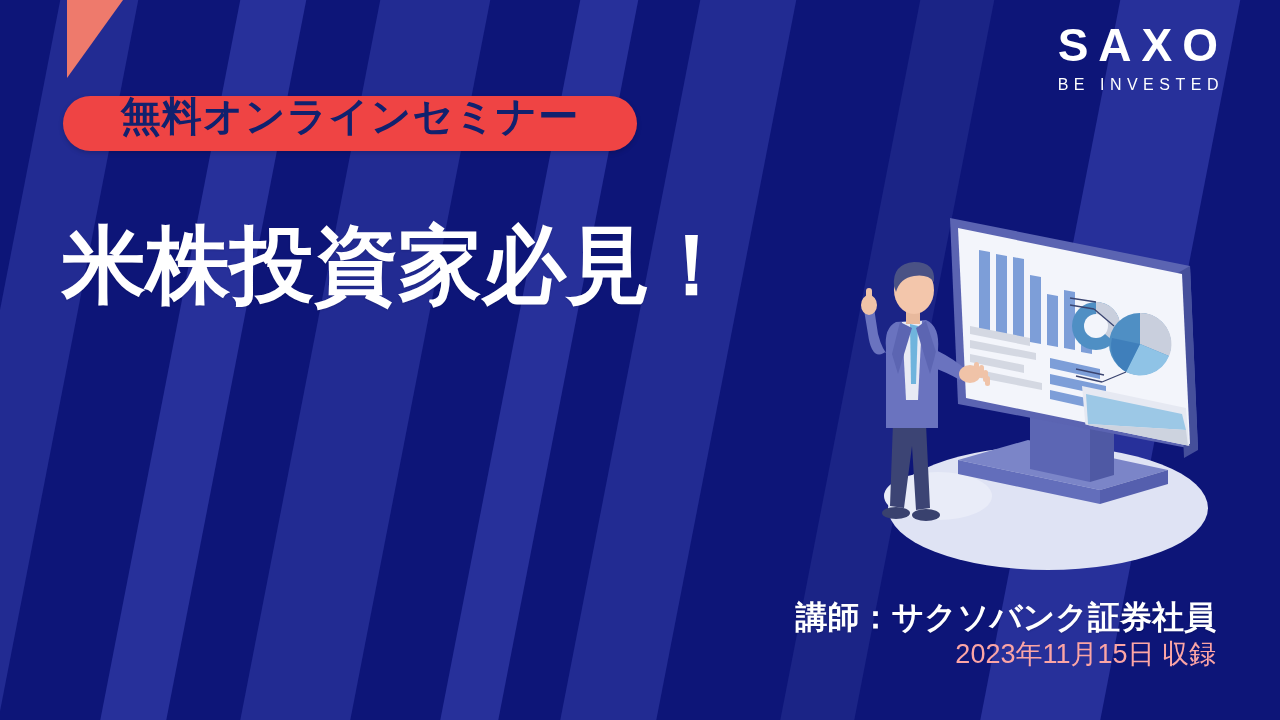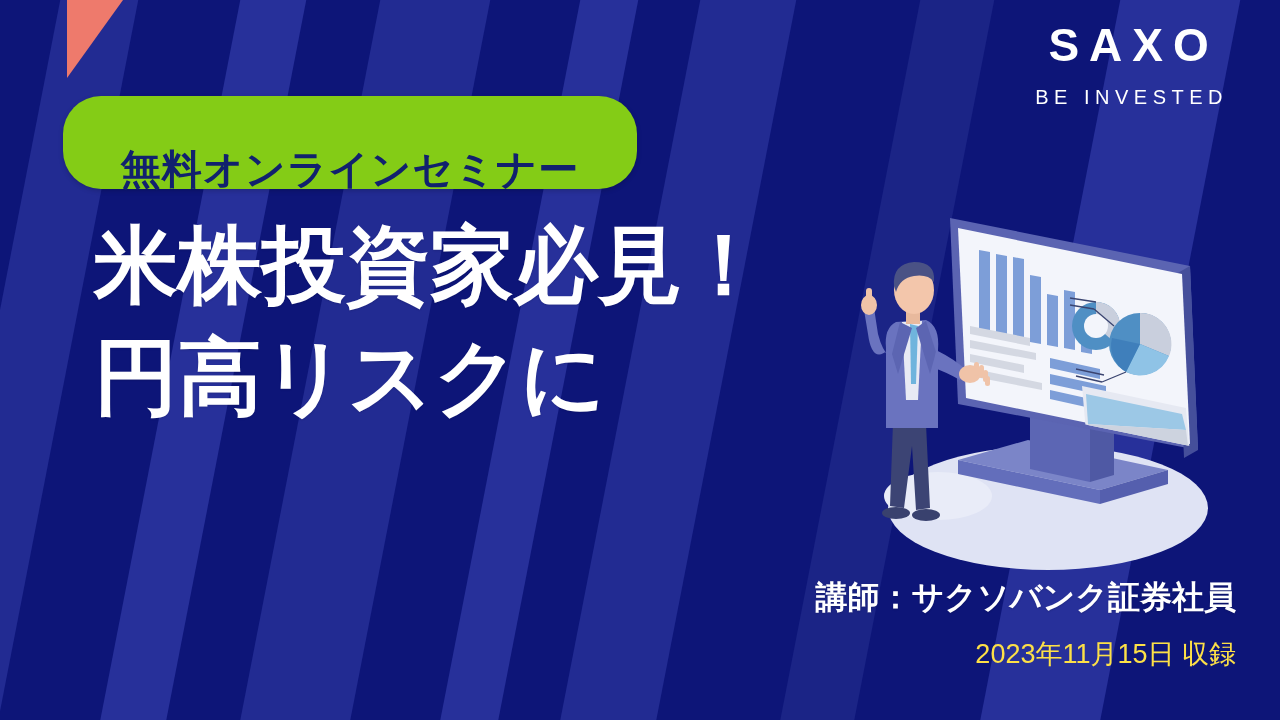--- a/index.html
+++ b/index.html
@@ -21,24 +21,24 @@
   }
   .stripe.soft{background:#222b92;}
   .stripe.faint{background:#1b2486;}
   
   .corner-triangle{
     position:absolute;left:0;top:0;width:160px;height:90px;
   }
   
   .badge{
     position:absolute;left:63px;top:96px;
-    width:574px;height:93px;
-    background:#84cc16;
+    width:574px;height:55px;
+    background:#ef4444;
     border-radius:38px;
-    display:flex;align-items:flex-end;justify-content:center;
+    display:flex;align-items:flex-start;justify-content:center;
     box-shadow:0 2px 5px rgba(0,0,0,.18);
   }
   .badge-text{
     color:#11216e;
     font-size:40px;
     font-weight:700;
     letter-spacing:1px;
     line-height:1;
     white-space:nowrap;
   }
@@ -48,57 +48,56 @@
     width:780px;
   }
   .headline .line{
     color:#ffffff;
     font-size:84px;
     font-weight:700;
     line-height:1.33;
     letter-spacing:0px;
     white-space:nowrap;
     text-shadow:0 1px 2px rgba(0,0,0,.12);
-    margin-left:32px;
   }
   
   .logo{
     position:absolute;right:52px;top:22px;
     text-align:center;
   }
   .logo-word{
     color:#ffffff;
     font-size:46px;
     font-weight:700;
     letter-spacing:10px;
     line-height:1;
     padding-left:10px;
   }
   .logo-tag{
     color:#ffffff;
-    font-size:20px;
+    font-size:16px;
     font-weight:400;
     letter-spacing:5.5px;
     line-height:1;
-    margin-top:19px;
+    margin-top:9px;
     padding-left:6px;
   }
   
   .credits{
-    position:absolute;right:44px;bottom:50px;
+    position:absolute;right:64px;bottom:50px;
     text-align:right;
   }
   .credit-speaker{
     color:#ffffff;font-size:32px;font-weight:700;
     line-height:1.15;white-space:nowrap;
     text-shadow:0 1px 2px rgba(0,0,0,.15);
   }
   .credit-date{
-    color:#fde047;font-size:27px;font-weight:400;
-    line-height:1.2;margin-top:22px;white-space:nowrap;
+    color:#fca5a5;font-size:27px;font-weight:400;
+    line-height:1.2;margin-top:2px;white-space:nowrap;
   }
   
   .illustration{
     position:absolute;left:838px;top:178px;
     width:400px;height:400px;
   }
   .illustration svg{display:block;width:100%;height:100%;}
 </style>
 </head>
 <body>
@@ -120,21 +119,20 @@
   <svg class="corner-triangle" viewBox="0 0 160 90">
     <polygon points="67,0 123,0 67,78" fill="#ee7a6c"></polygon>
   </svg>
 
   <div class="badge">
     <span class="badge-text">無料オンラインセミナー</span>
   </div>
 
   <div class="headline">
     <div class="line">米株投資家必見！</div>
-    <div class="line">円高リスクに</div>
   </div>
 
   <div class="logo">
     <div class="logo-word">SAXO</div>
     <div class="logo-tag">BE INVESTED</div>
   </div>
 
   <div class="credits">
     <div class="credit-speaker">講師：サクソバンク証券社員</div>
     <div class="credit-date">2023年11月15日 収録</div>

